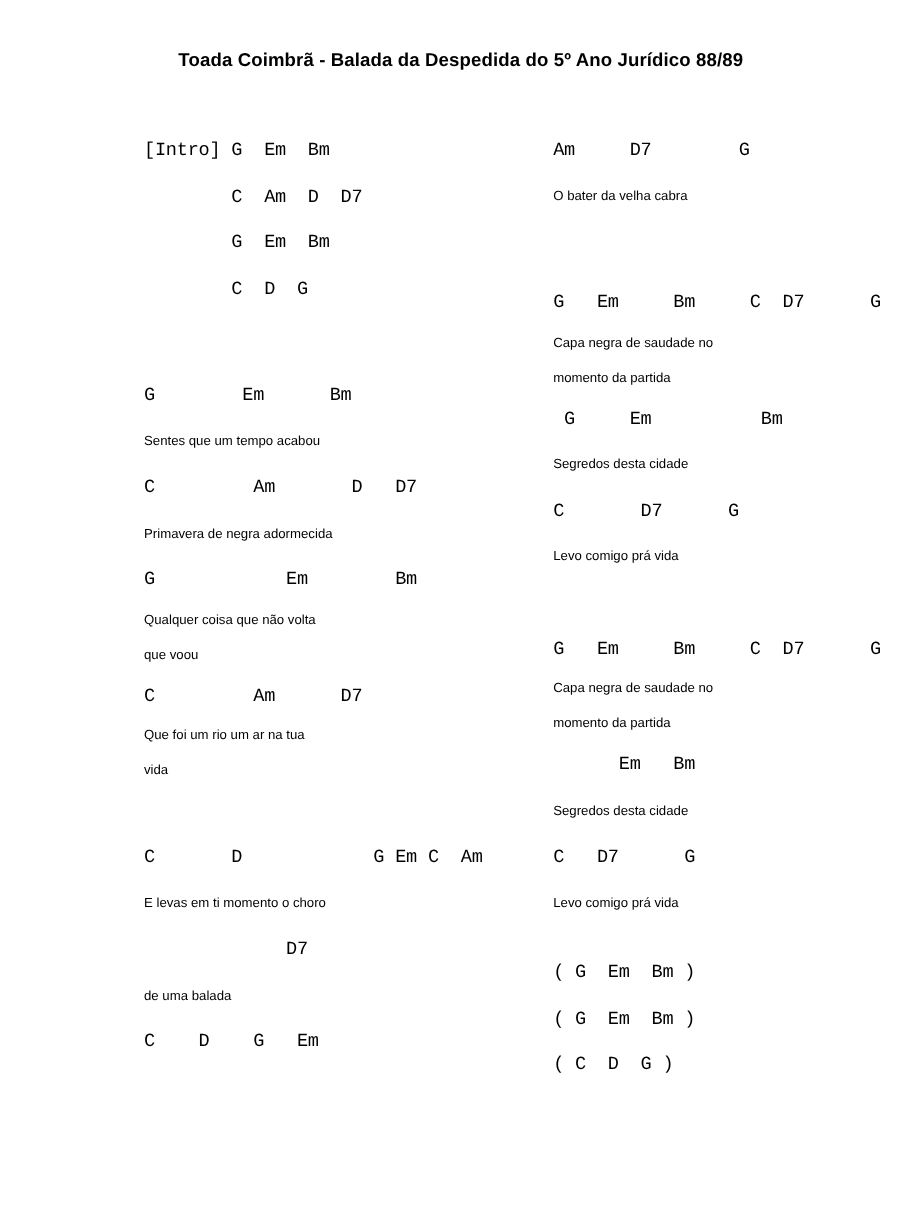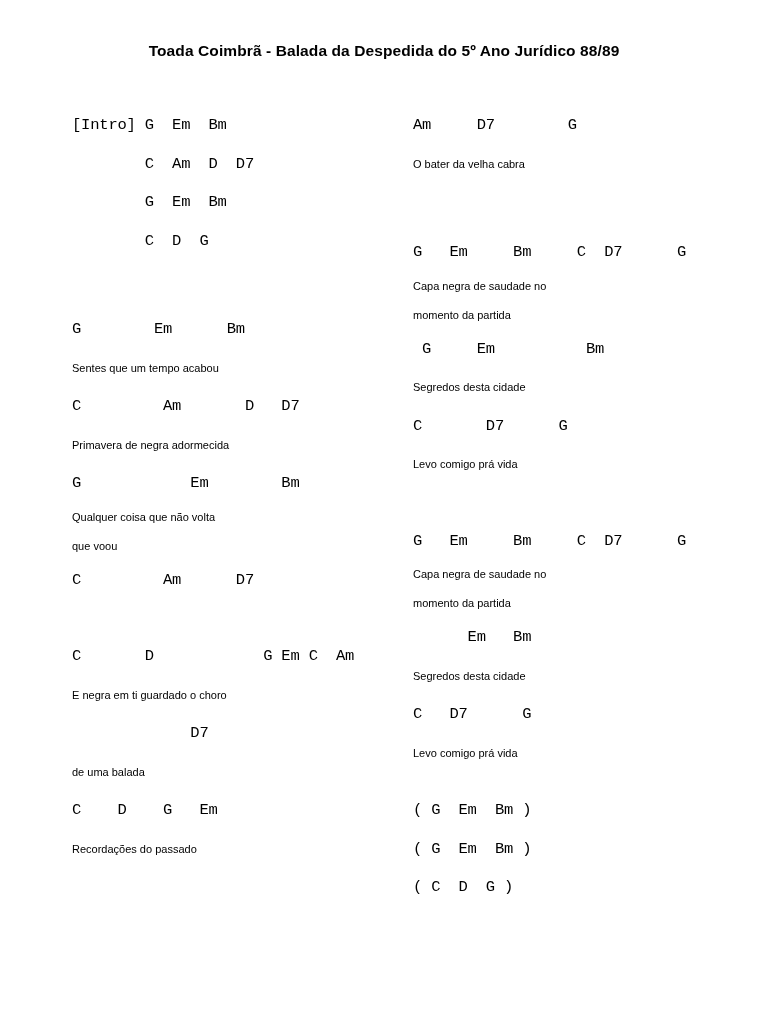--- a/index.html
+++ b/index.html
@@ -38,20 +38,21 @@
   .columns {
     position: absolute;
     top: 106px;
     left: 0;
     width: 768px;
   }
 
   .col {
     position: absolute;
     top: 0;
+    margin-left: 48px;
   }
   .col-left  { left: 72px;  width: 330px; }
   .col-right { left: 413px; width: 340px; }
 
   .block {
     margin: 0;
   }
 
   
   .chords {
@@ -102,31 +103,32 @@
 
       <div class="block">
         <div class="chords">G        Em      Bm</div>
         <div class="lyric">Sentes que um tempo acabou</div>
         <div class="chords">C         Am       D   D7</div>
         <div class="lyric">Primavera de negra adormecida</div>
         <div class="chords">G            Em        Bm</div>
         <div class="lyric wrapped">Qualquer coisa que não volta
 que voou</div>
         <div class="chords">C         Am      D7</div>
+        <div class="lyric wrapped">Que foi um rio um ar na tua
+vida</div>
       </div>
 
       <div class="gap-md"></div>
 
       <div class="block">
         <div class="chords">C       D            G Em C  Am</div>
-        <div class="lyric">E negra em ti guardado o choro</div>
+        <div class="lyric">E levas em ti momento o choro</div>
         <div class="chords">             D7</div>
         <div class="lyric">de uma balada</div>
         <div class="chords">C    D    G   Em</div>
-        <div class="lyric">Recordações do passado</div>
       </div>
 
     </div>
 
     <div class="col col-right">
 
       <div class="block">
         <div class="chords">Am     D7        G</div>
         <div class="lyric">O bater da velha cabra</div>
       </div>

